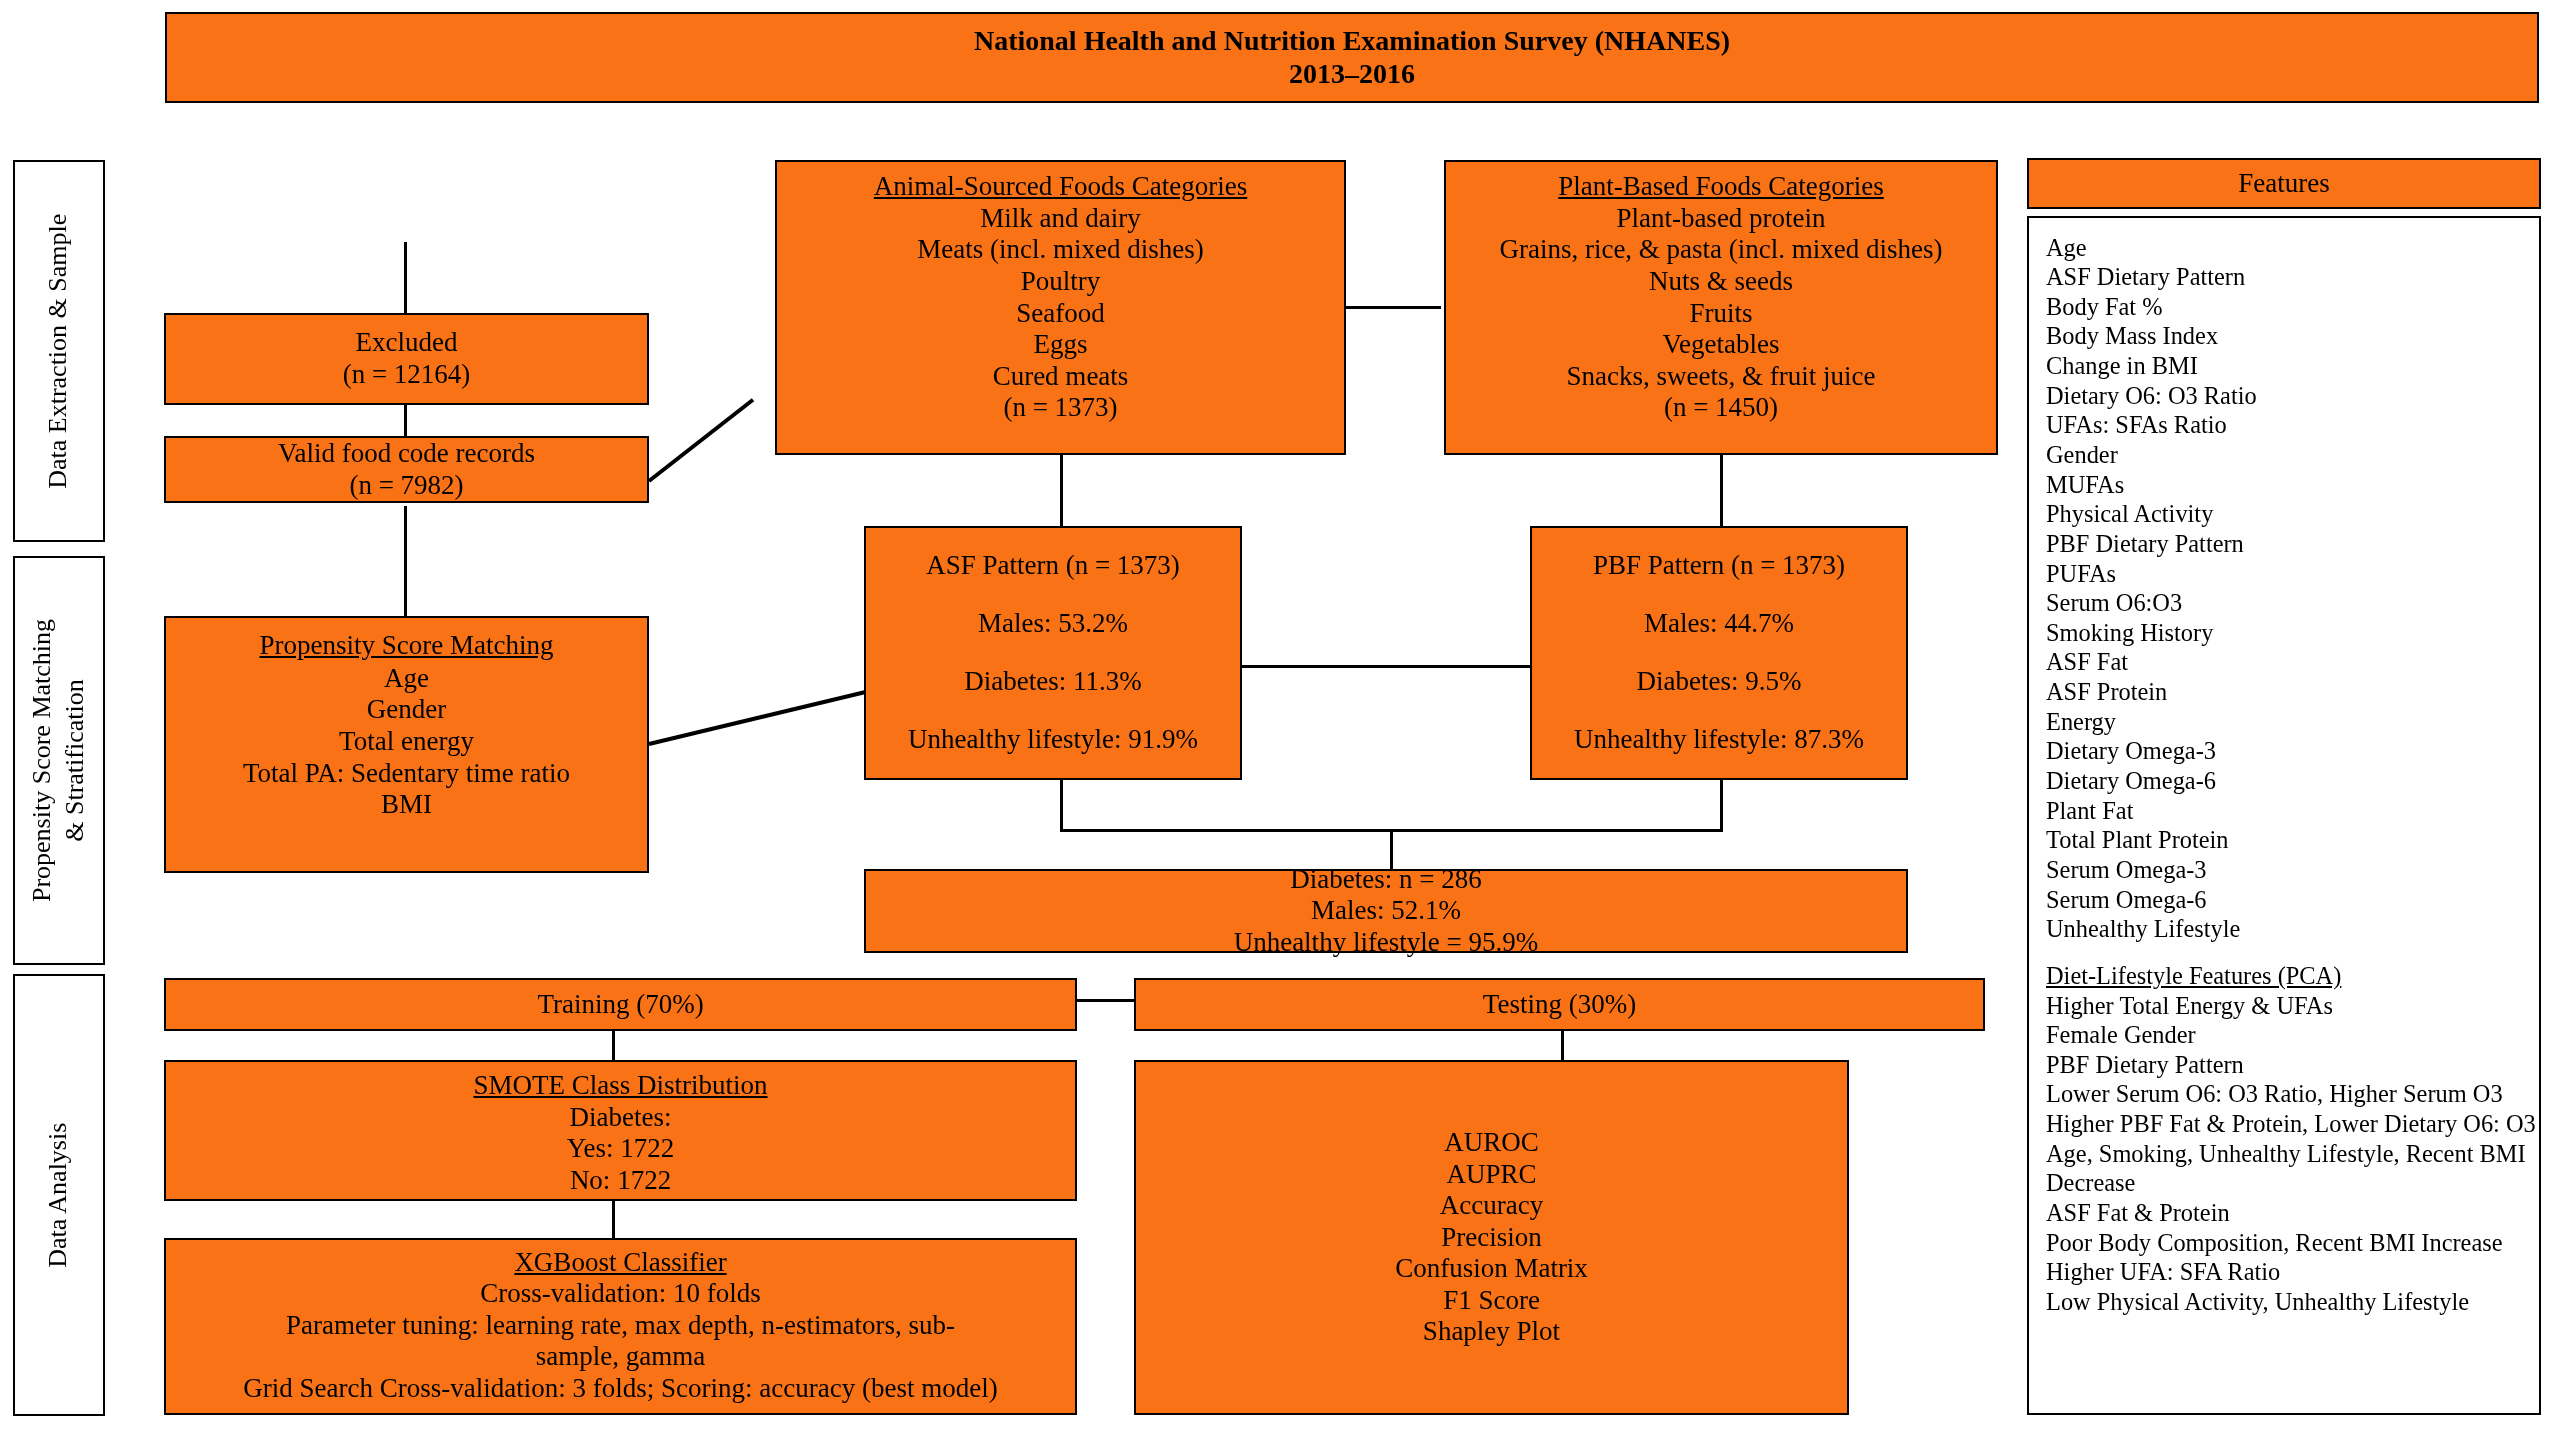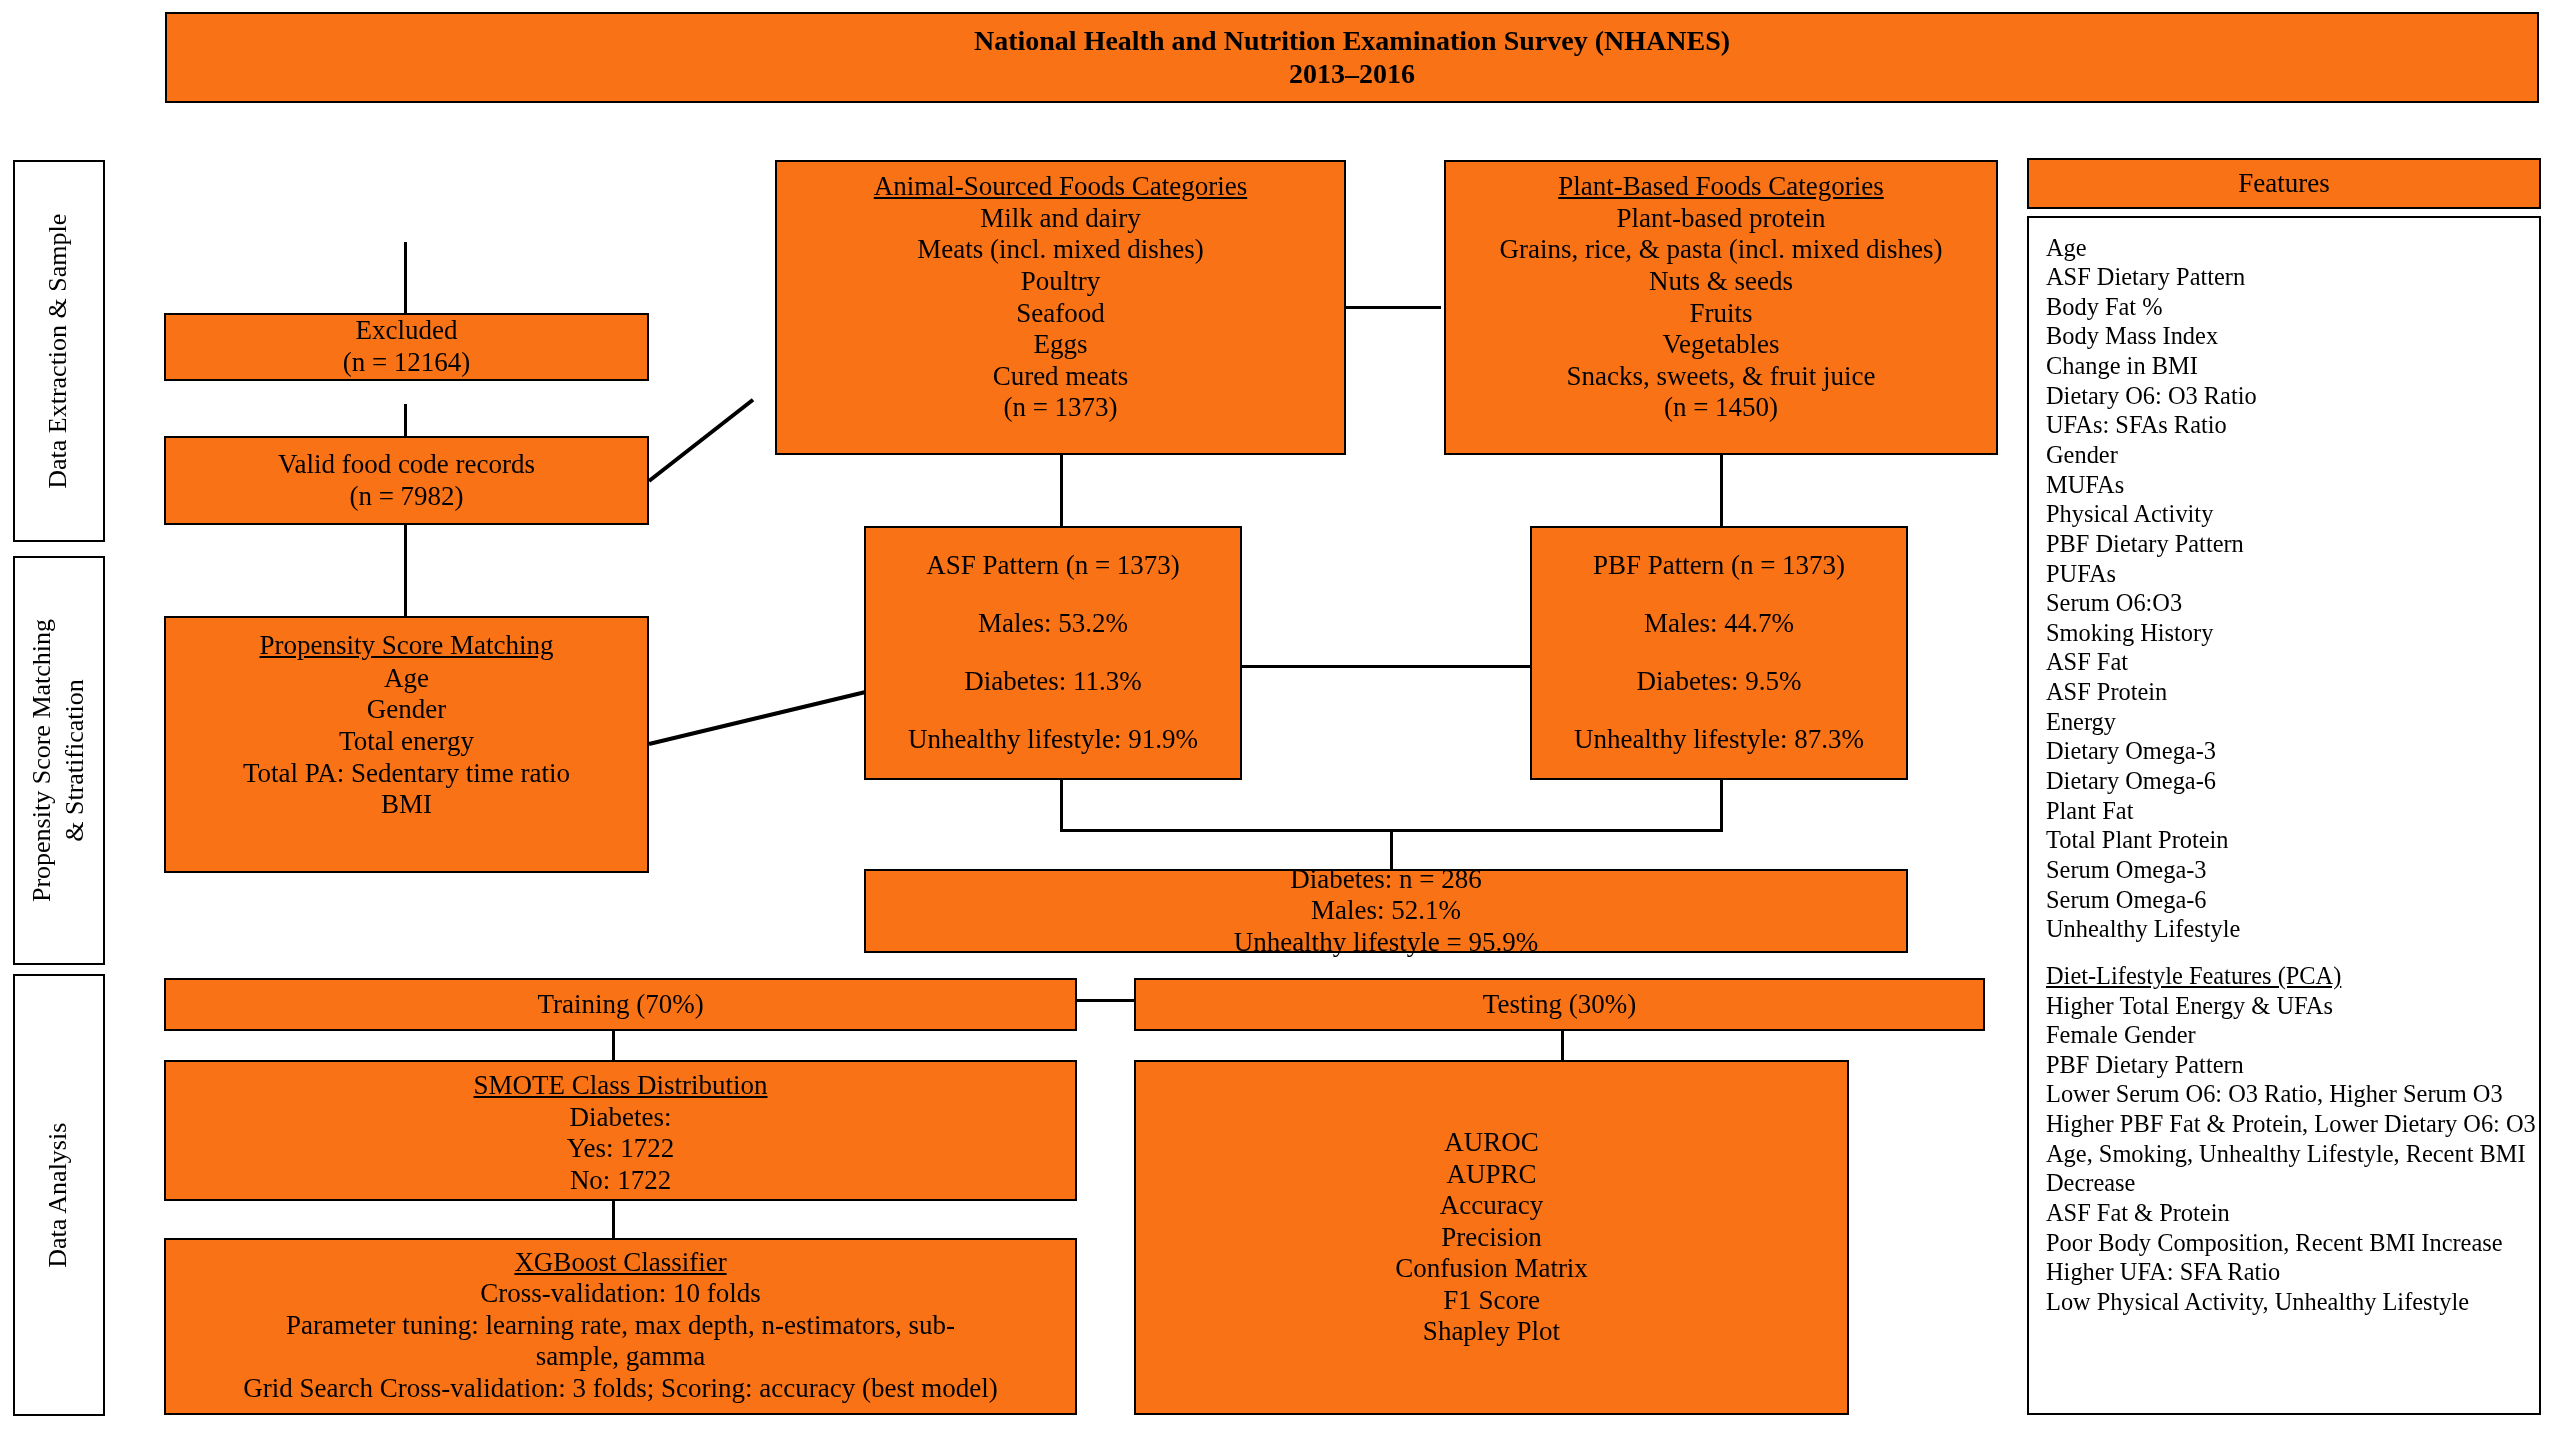--- a/index.html
+++ b/index.html
@@ -79,26 +79,26 @@
 
   <div class="hline" style="left:1076px;top:999px;width:59px;"></div>
 
   <div class="vline" style="left:612px;top:1030px;height:32px;"></div>
 
   <div class="vline" style="left:612px;top:1201px;height:38px;"></div>
 
   <div class="vline" style="left:1561px;top:1030px;height:33px;"></div>
 
 
-  <div class="box" style="left:164px;top:313px;width:485px;height:68px;">
+  <div class="box" style="left:164px;top:313px;width:485px;height:92px;">
     <span class="ln" style="font-size:27px;">Excluded</span>
     <span class="ln" style="font-size:27px;">(n = 12164)</span>
   </div>
 
-  <div class="box" style="left:164px;top:436px;width:485px;height:89px;">
+  <div class="box" style="left:164px;top:436px;width:485px;height:67px;">
     <span class="ln" style="font-size:27px;">Valid food code records</span>
     <span class="ln" style="font-size:27px;">(n = 7982)</span>
   </div>
 
   <div class="box" style="left:164px;top:616px;width:485px;height:257px;padding-top:12px;justify-content:flex-start;">
     <span class="ln ul" style="font-size:27px;margin-bottom:1.3px;">Propensity Score Matching</span>
     <span class="ln" style="font-size:27px;">Age</span>
     <span class="ln" style="font-size:27px;">Gender</span>
     <span class="ln" style="font-size:27px;">Total energy</span>
     <span class="ln" style="font-size:27px;">Total PA: Sedentary time ratio</span>

